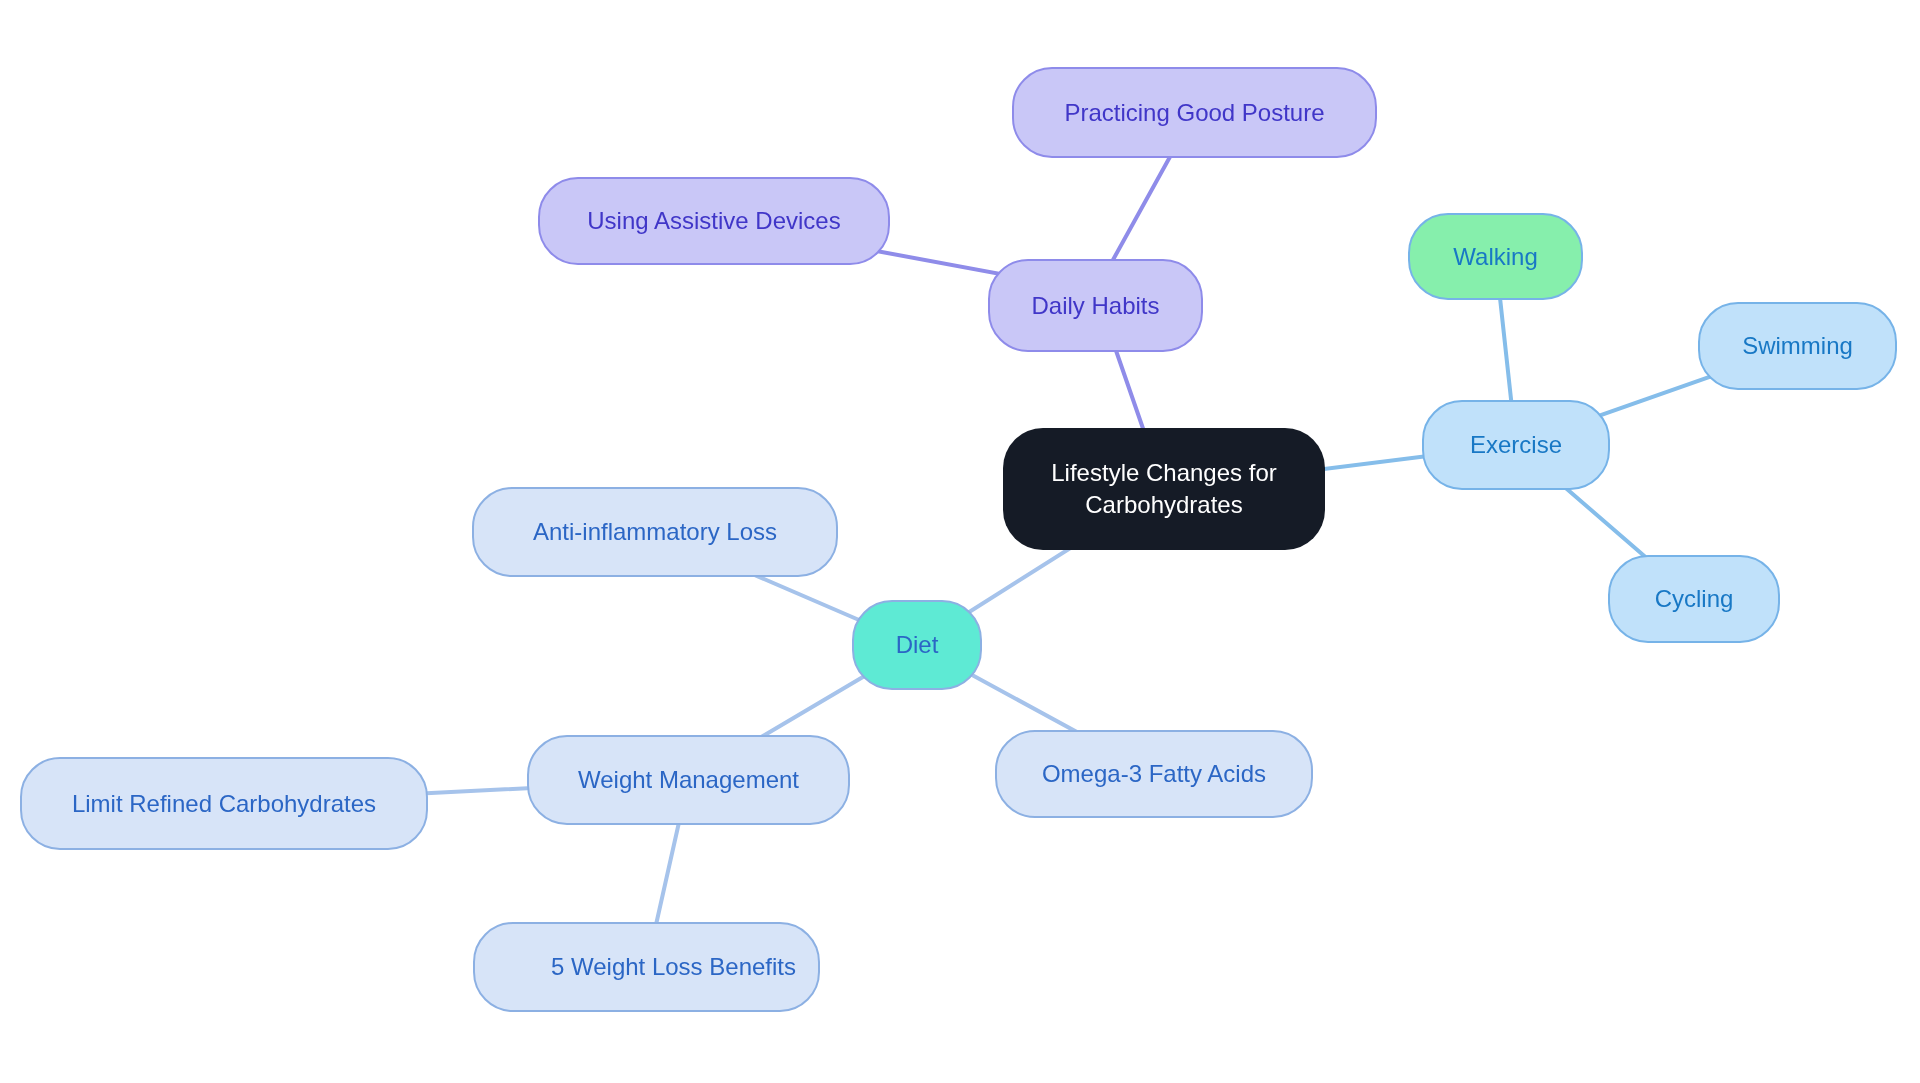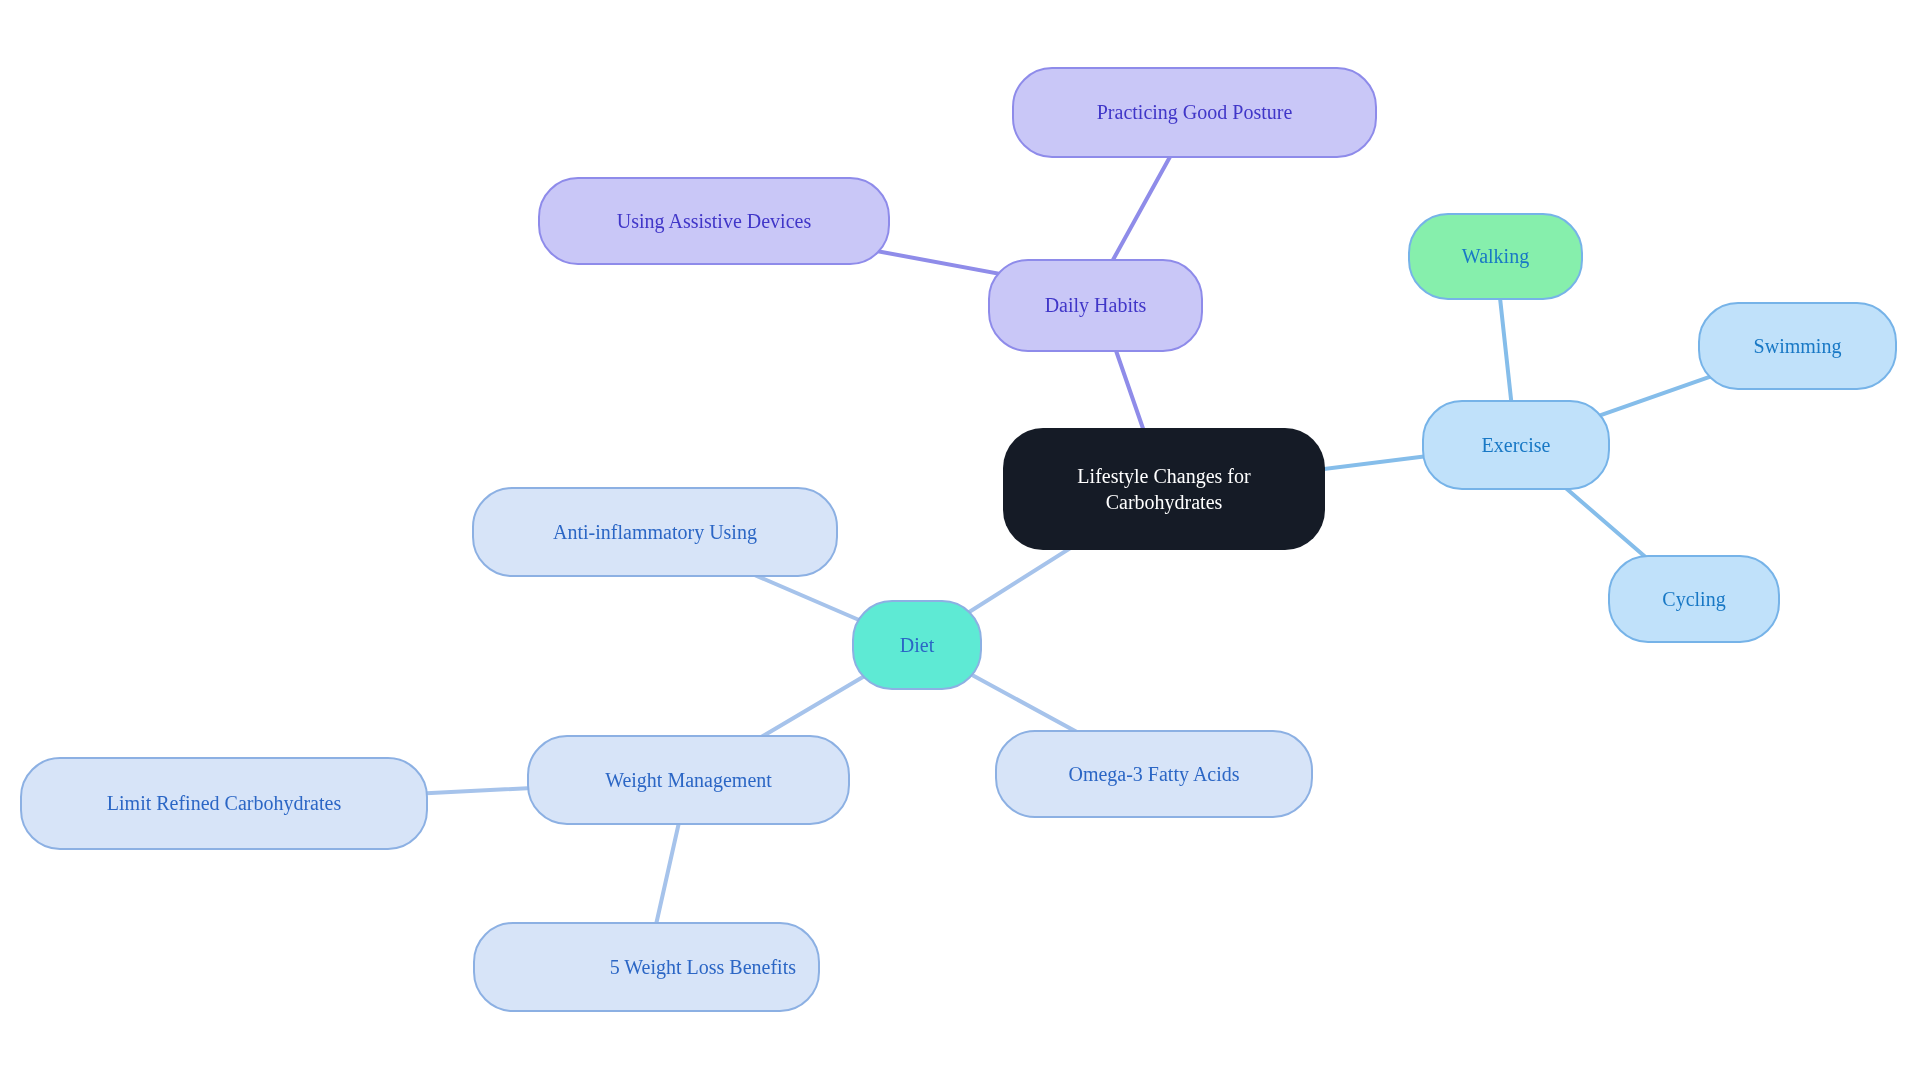--- a/index.html
+++ b/index.html
@@ -21,26 +21,25 @@
   }
   .node {
     position: absolute;
     z-index: 1;
     display: flex;
     align-items: center;
     justify-content: center;
     text-align: center;
     box-sizing: border-box;
     border-radius: 40px;
-    font-size: 20px;
+    font-size: 24px;
     line-height: 1.32;
     padding: 2px 22px;
     cursor: default;
     user-select: none;
-    font-family: Liberation Serif, serif;
   }
   .node .node-label {
     display: block;
   }
 </style>
 </head>
 <body>
 
 <div id="stage" style="width: 1920px; height: 1083px; background: rgb(255, 255, 255);">
   <svg id="edges-svg" width="1920" height="1083" viewBox="0 0 1920 1083">
@@ -79,21 +78,21 @@
     <div class="node" style="left: 1698px; top: 302px; width: 199px; height: 88px; background: rgb(192, 225, 250); border: 2px solid rgb(118, 179, 232); color: rgb(24, 120, 197);">
       <span class="node-label">Swimming</span>
     </div>
     <div class="node" style="left: 1608px; top: 555px; width: 172px; height: 88px; background: rgb(192, 225, 250); border: 2px solid rgb(118, 179, 232); color: rgb(24, 120, 197);">
       <span class="node-label">Cycling</span>
     </div>
     <div class="node" style="left: 852px; top: 600px; width: 130px; height: 90px; background: #5eead4; border: 2px solid rgb(140, 176, 227); color: rgb(43, 102, 197);">
       <span class="node-label">Diet</span>
     </div>
     <div class="node" style="left: 472px; top: 487px; width: 366px; height: 90px; background: rgb(215, 228, 248); border: 2px solid rgb(140, 176, 227); color: rgb(43, 102, 197);">
-      <span class="node-label">Anti-inflammatory Using</span>
+      <span class="node-label">Anti-inflammatory Loss</span>
     </div>
     <div class="node" style="left: 995px; top: 730px; width: 318px; height: 88px; background: rgb(215, 228, 248); border: 2px solid rgb(140, 176, 227); color: rgb(43, 102, 197);">
       <span class="node-label">Omega-3 Fatty Acids</span>
     </div>
     <div class="node" style="left: 20px; top: 757px; width: 408px; height: 93px; background: rgb(215, 228, 248); border: 2px solid rgb(140, 176, 227); color: rgb(43, 102, 197);">
       <span class="node-label">Limit Refined Carbohydrates</span>
     </div>
     <div class="node" style="left: 527px; top: 735px; width: 323px; height: 90px; background: rgb(215, 228, 248); border: 2px solid rgb(140, 176, 227); color: rgb(43, 102, 197);">
       <span class="node-label">Weight Management</span>
     </div>

